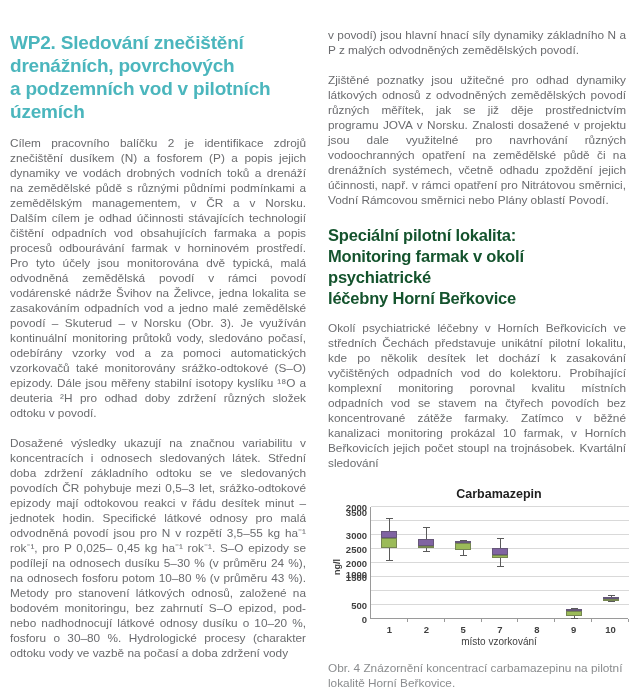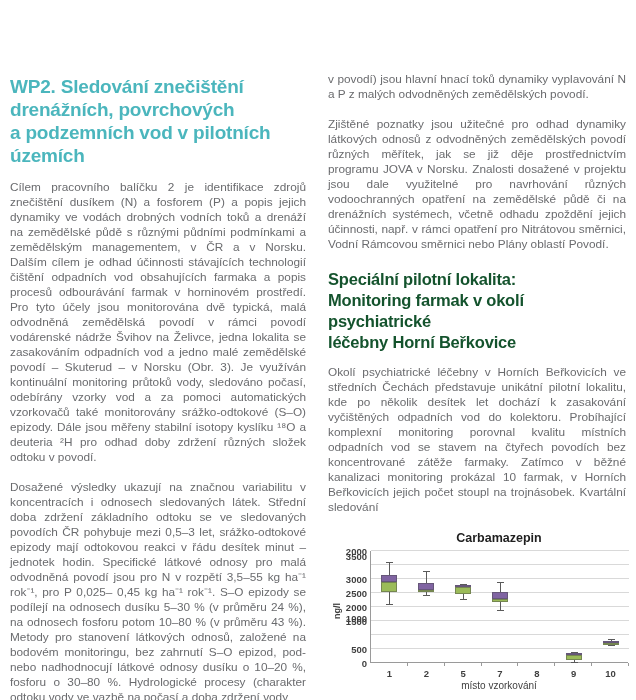--- a/index.html
+++ b/index.html
@@ -9,21 +9,21 @@
     font-family: "Liberation Sans", sans-serif;
     color: #6a6b6e;
     overflow: hidden;
   }
   .page {
     width: 636px; height: 700px;
     padding: 28px 10px 0 10px;
     display: flex;
     gap: 22px;
   }
-  .col { width: 298px; margin-top: 44px; }
+  .col { width: 298px; }
 
   h1.heading {
     color: #4bb6bd;
     font-size: 19px;
     line-height: 23px;
     font-weight: 700;
     letter-spacing: -0.2px;
     margin-top: 3px;
     margin-bottom: 13px;
   }
@@ -114,21 +114,21 @@
       <span>WP2. Sledování znečištění</span>
       <span>drenážních, povrchových</span>
       <span>a podzemních vod v pilotních</span>
       <span>územích</span>
     </h1>
     <p class="body-par">Cílem pracovního balíčku 2 je identifikace zdrojů znečištění dusíkem (N) a fosforem (P) a popis jejich dynamiky ve vodách drobných vodních toků a drenáží na zemědělské půdě s různými půdními podmínkami a zemědělským managementem, v ČR a v Norsku. Dalším cílem je odhad účinnosti stávajících technologií čištění odpadních vod obsahujících farmaka a popis procesů odbourávání farmak v horninovém prostředí. Pro tyto účely jsou monitorována dvě typická, malá odvodněná zemědělská povodí v rámci povodí vodárenské nádrže Švihov na Želivce, jedna lokalita se zasakováním odpadních vod a jedno malé zemědělské povodí – Skuterud – v Norsku (Obr. 3). Je využíván kontinuální monitoring průtoků vody, sledováno počasí, odebírány vzorky vod a za pomoci automatických vzorkovačů také monitorovány srážko-odtokové (S–O) epizody. Dále jsou měřeny stabilní isotopy kyslíku ¹⁸O a deuteria ²H pro odhad doby zdržení různých složek odtoku v povodí.</p>
     <p class="body-par">Dosažené výsledky ukazují na značnou variabilitu v koncentracích i odnosech sledovaných látek. Střední doba zdržení základního odtoku se ve sledovaných povodích ČR pohybuje mezi 0,5–3 let, srážko-odtokové epizody mají odtokovou reakci v řádu desítek minut – jednotek hodin. Specifické látkové odnosy pro malá odvodněná povodí jsou pro N v rozpětí 3,5–55 kg ha⁻¹ rok⁻¹, pro P 0,025– 0,45 kg ha⁻¹ rok⁻¹. S–O epizody se podílejí na odnosech dusíku 5–30 % (v průměru 24 %), na odnosech fosforu potom 10–80 % (v průměru 43 %). Metody pro stanovení látkových odnosů, založené na bodovém monitoringu, bez zahrnutí S–O epizod, pod- nebo nadhodnocují látkové odnosy dusíku o 10–20 %, fosforu o 30–80 %. Hydrologické procesy (charakter odtoku vody ve vazbě na počasí a doba zdržení vody</p>
   </div>
 
   <div class="col">
-    <p class="body-par">v povodí) jsou hlavní hnací toků dynamiky vyplavování N a P z malých odvodněných zemědělských povodí.</p>
+    <p class="body-par">v povodí) jsou hlavní hnací síly dynamiky základního N a P z malých odvodněných zemědělských povodí.</p>
     <p class="body-par">Zjištěné poznatky jsou užitečné pro odhad dynamiky látkových odnosů z odvodněných zemědělských povodí různých měřítek, jak se již děje prostřednictvím programu JOVA v Norsku. Znalosti dosažené v projektu jsou dale využitelné pro navrhování různých vodoochranných opatření na zemědělské půdě či na drenážních systémech, včetně odhadu zpoždění jejich účinnosti, např. v rámci opatření pro Nitrátovou směrnici, Vodní Rámcovou směrnici nebo Plány oblastí Povodí.</p>
 
     <h2 class="subheading">
       <span>Speciální pilotní lokalita:</span>
       <span>Monitoring farmak v okolí psychiatrické</span>
       <span>léčebny Horní Beřkovice</span>
     </h2>
 
     <p class="body-par">Okolí psychiatrické léčebny v Horních Beřkovicích ve středních Čechách představuje unikátní pilotní lokalitu, kde po několik desítek let dochází k zasakování vyčištěných odpadních vod do kolektoru. Probíhající komplexní monitoring porovnal kvalitu místních odpadních vod se stavem na čtyřech povodích bez koncentrované zátěže farmaky. Zatímco v běžné kanalizaci monitoring prokázal 10 farmak, v Horních Beřkovicích jejich počet stoupl na trojnásobek. Kvartální sledování</p>
 

